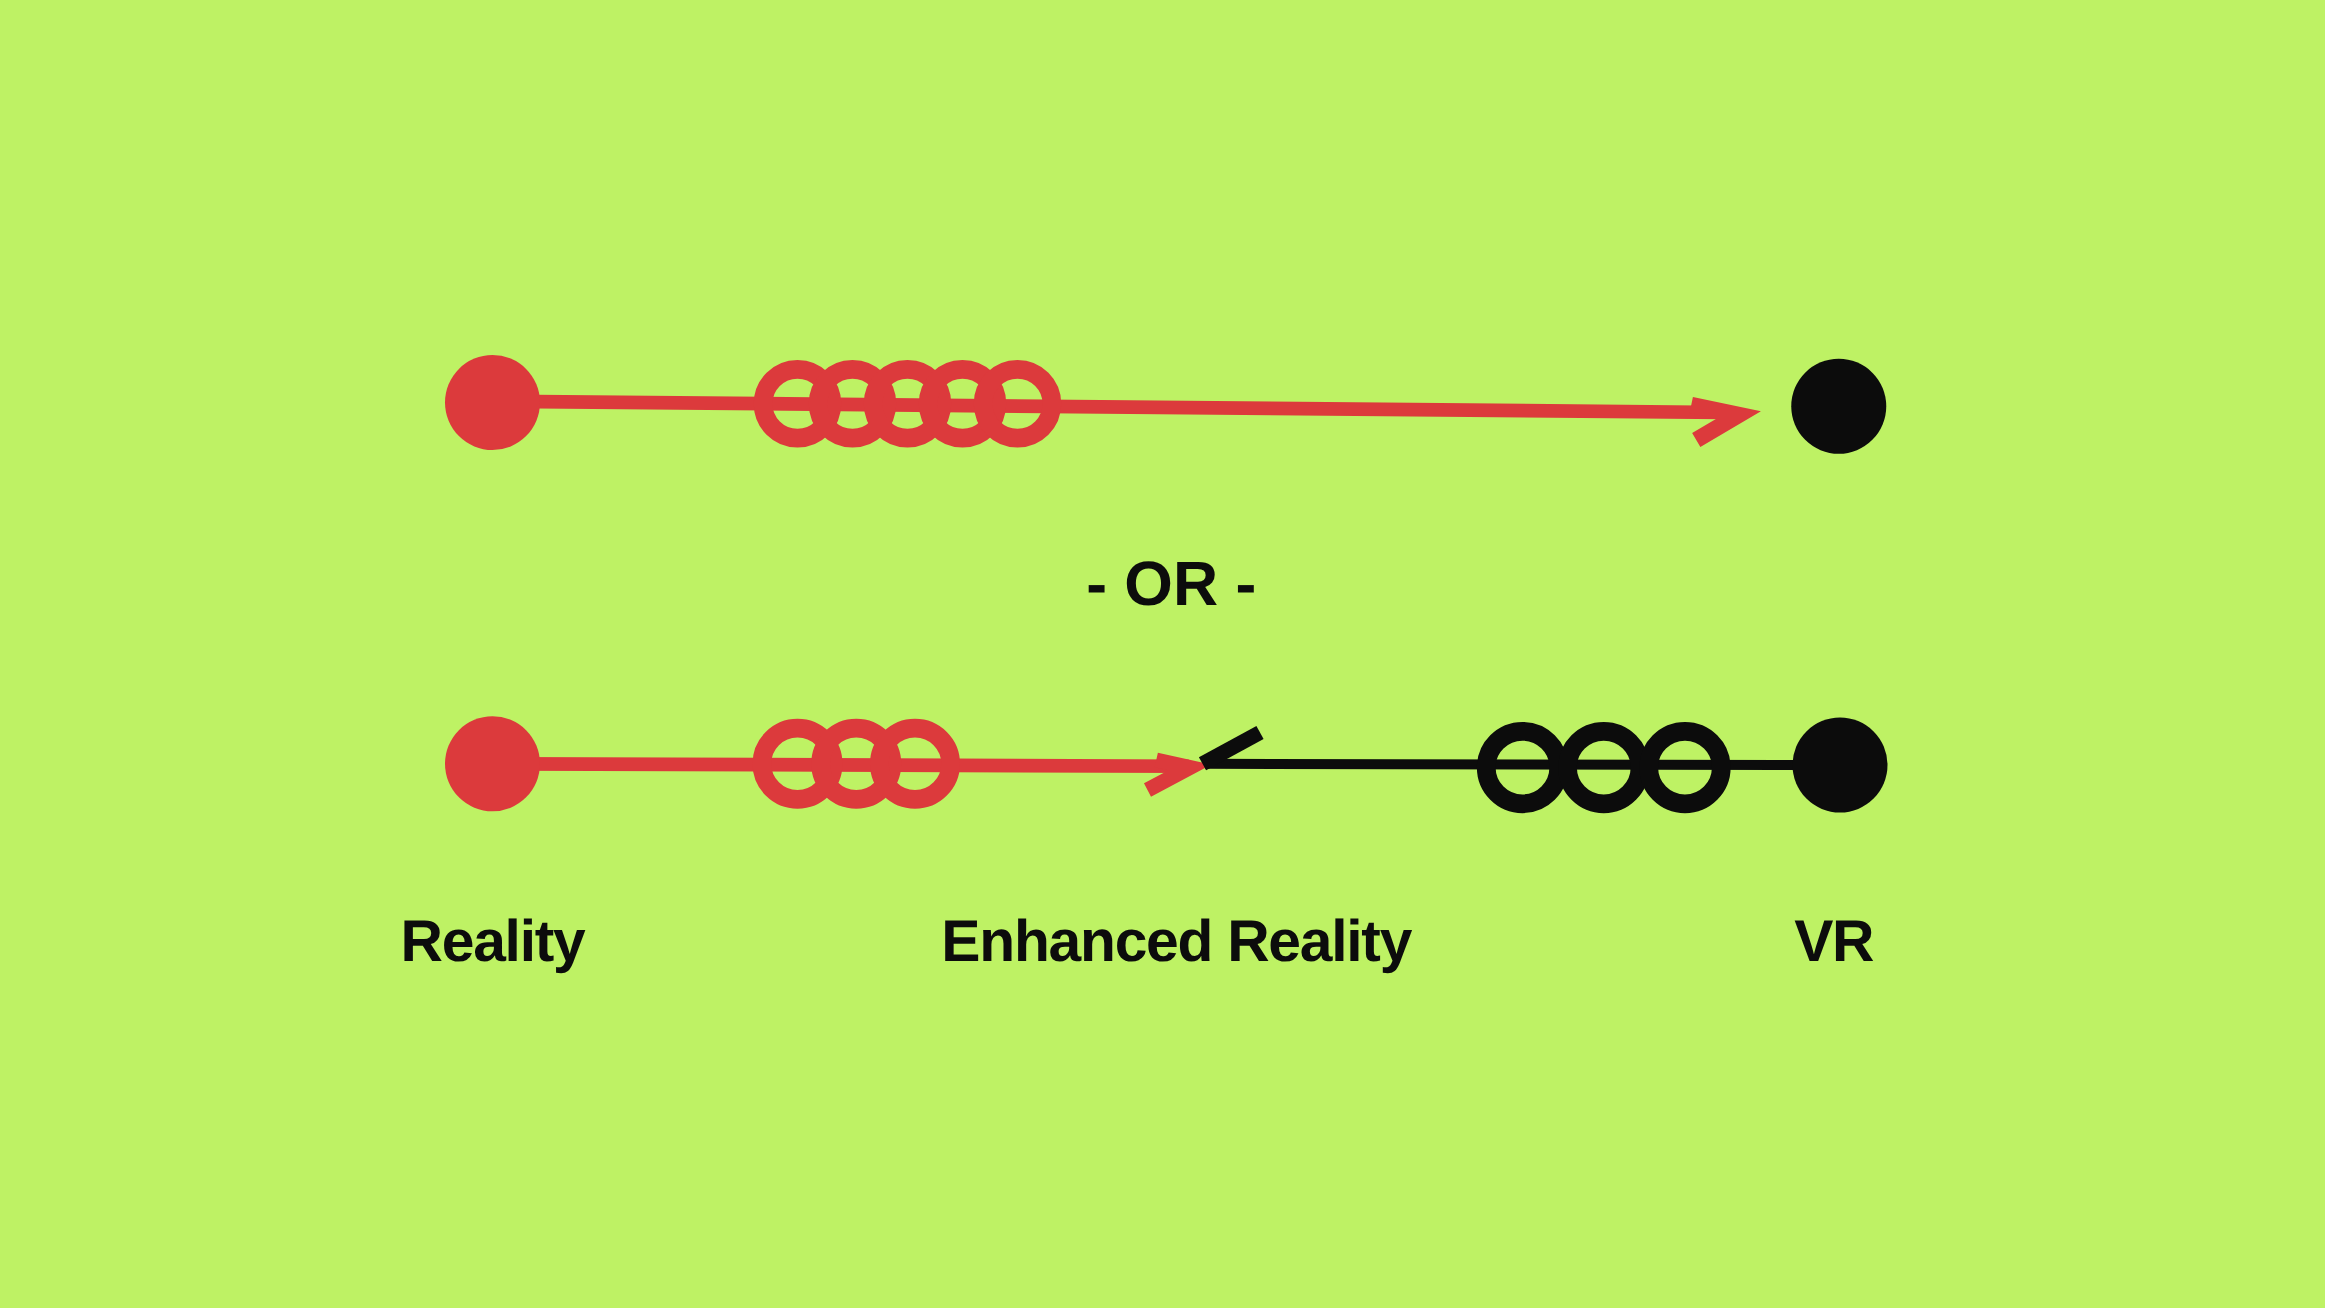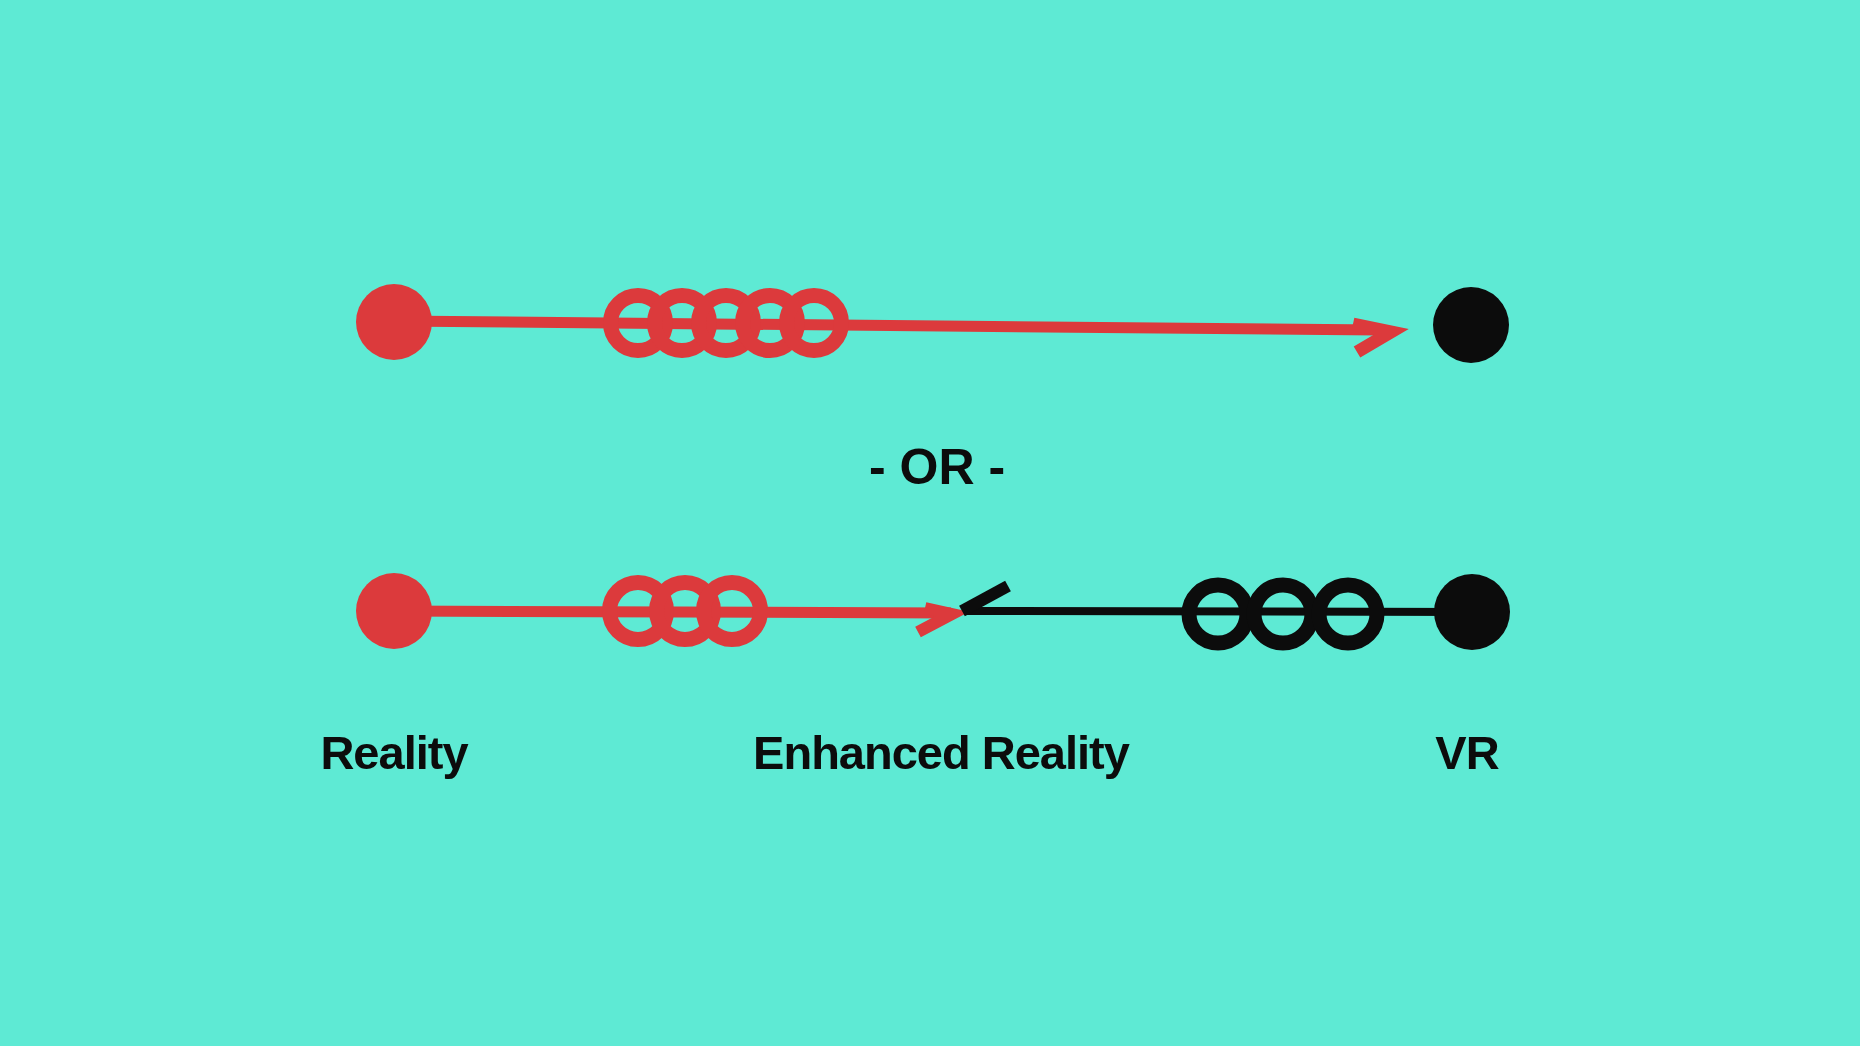--- a/index.html
+++ b/index.html
@@ -32,21 +32,21 @@
     font-family: "Liberation Sans", "DejaVu Sans", sans-serif;
     font-weight: 700;
     font-size: 50px;
     letter-spacing: 0px;
     text-anchor: middle;
   }
 </style>
 </head>
 <body>
 
-<div class="canvas" style="background: #5eead4;">
+<div class="canvas" style="background: #bef264;">
   <svg viewBox="0 0 1860 1046" xmlns="http://www.w3.org/2000/svg">
 
     <g>
       <polyline class="shaft" points="394,321 1380,330" stroke-width="11" stroke="#dc3a3c"></polyline>
       <g id="rings-top">
           <circle cx="638" cy="323" r="27.5" class="ring" stroke="#dc3a3c"></circle>
           <circle cx="682" cy="323" r="27.5" class="ring" stroke="#dc3a3c"></circle>
           <circle cx="726" cy="323" r="27.5" class="ring" stroke="#dc3a3c"></circle>
           <circle cx="770" cy="323" r="27.5" class="ring" stroke="#dc3a3c"></circle>
           <circle cx="814" cy="323" r="27.5" class="ring" stroke="#dc3a3c"></circle>

